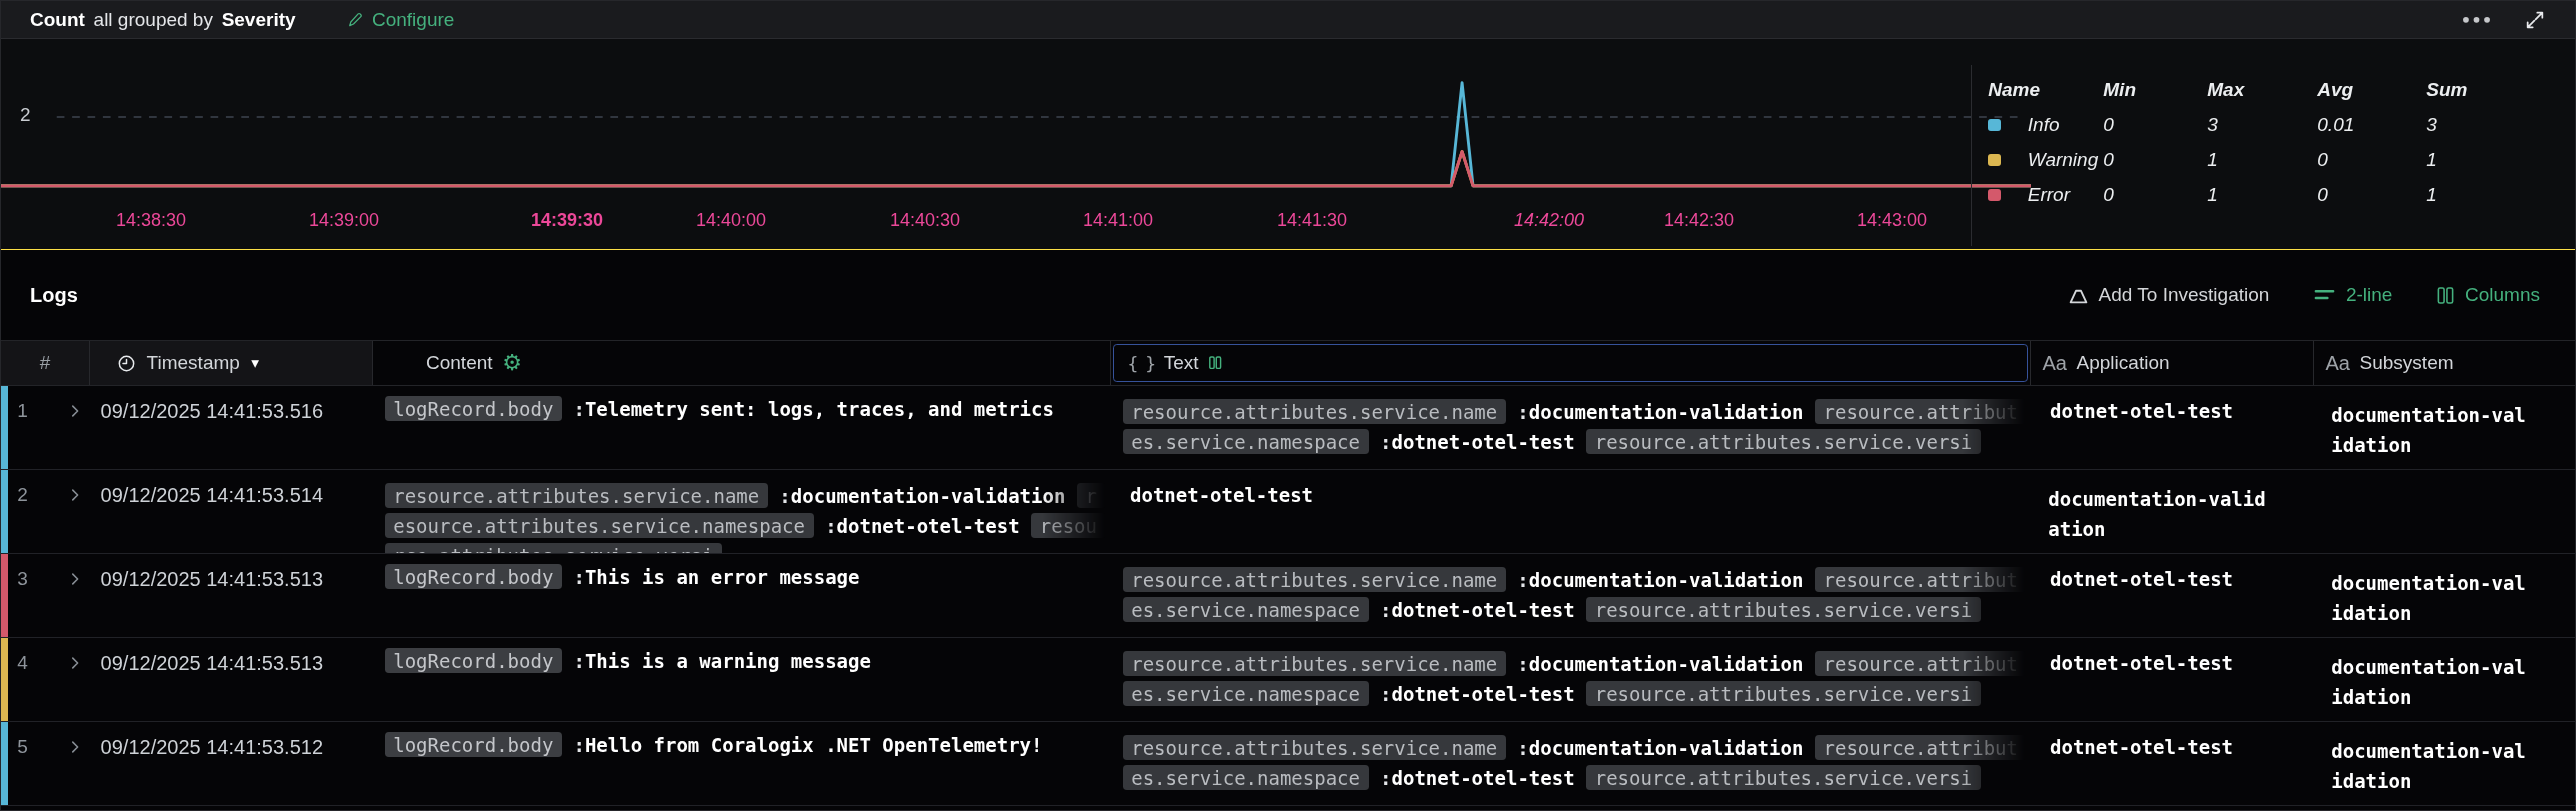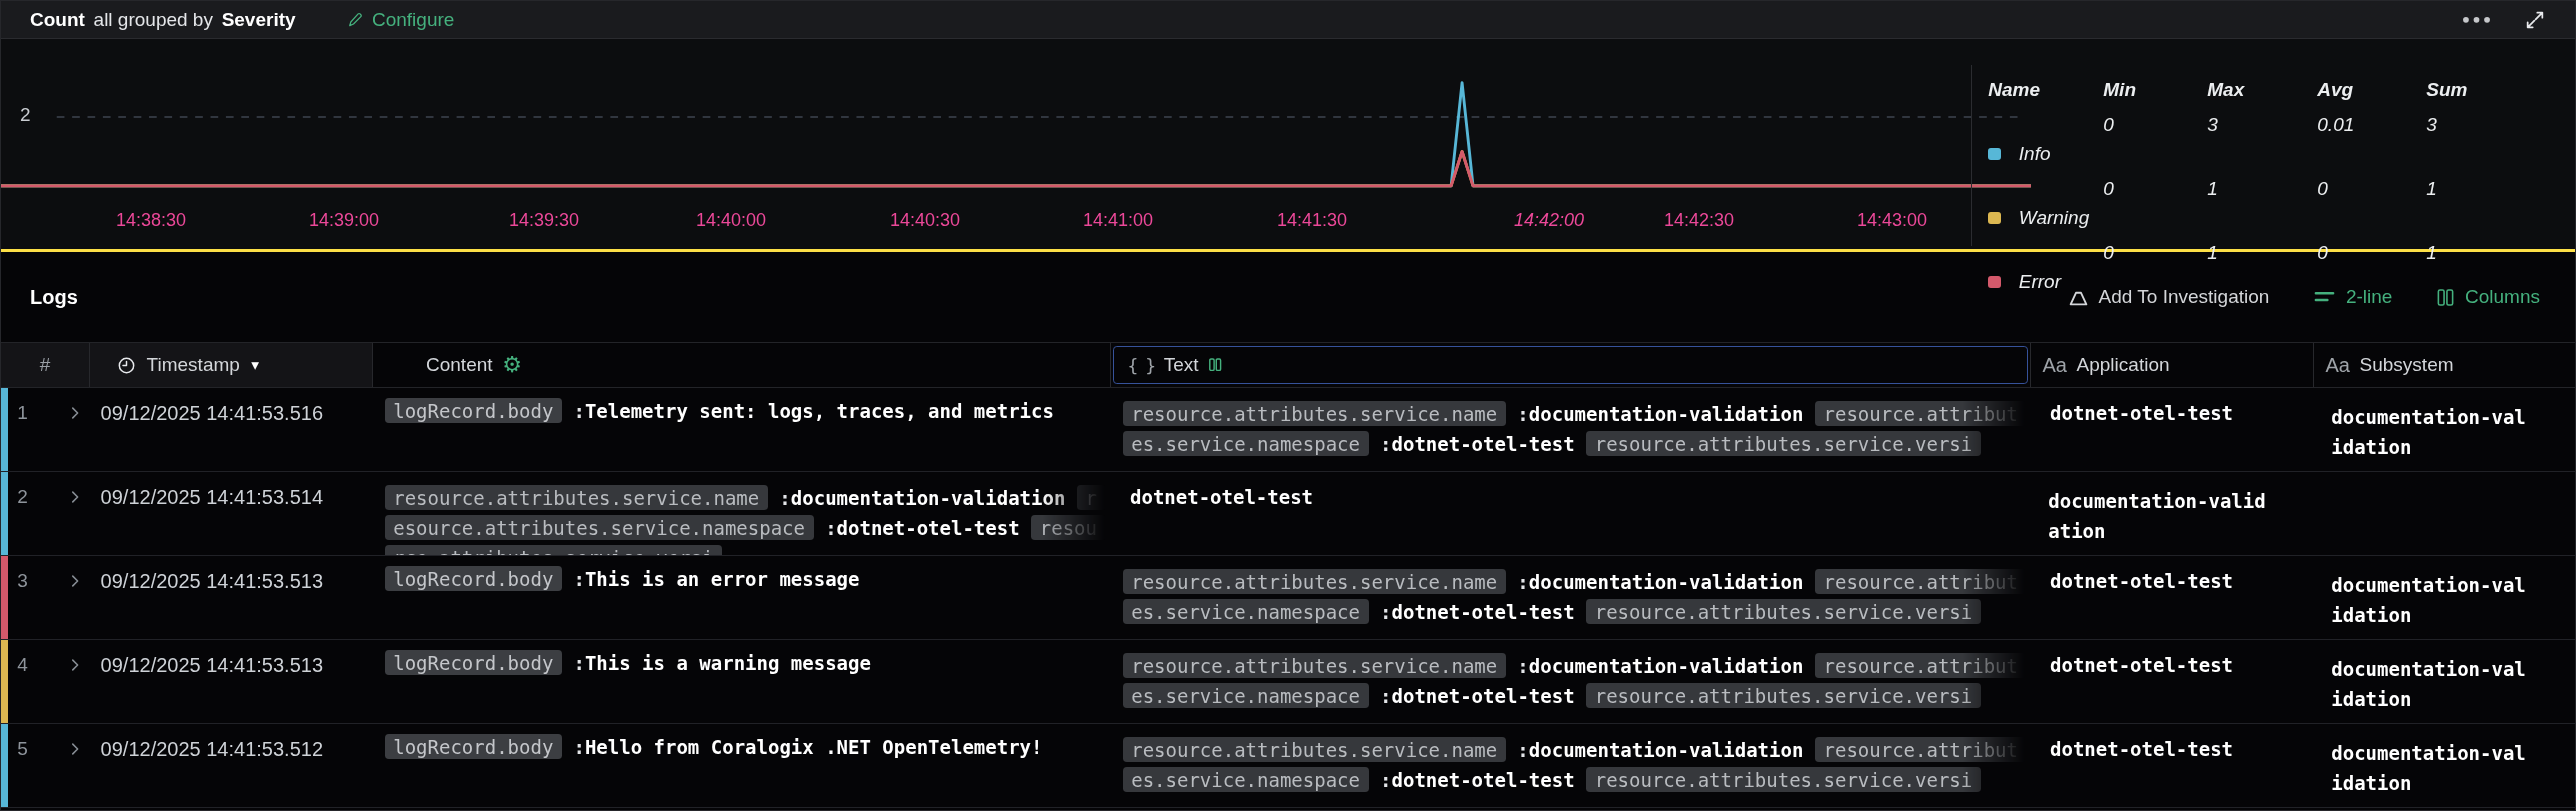--- a/index.html
+++ b/index.html
@@ -19,25 +19,25 @@
 
   .chart-body { position:relative; flex:1; }
   #chart-svg { position:absolute; left:0; top:0; width:2030px; height:210px; }
   .y-label { position:absolute; left:19px; font-size:19px; color:#c9ccd1; }
   .x-tick { position:absolute; top:171px; transform:translateX(-50%); font-size:18px; color:#ec4899; white-space:nowrap; }
 
   .legend { position:absolute; right:0; top:26px; width:604px; height:181px; border-left:1px solid #2b2c30; padding:7.7px 0 0 16.3px;font-style:italic; }
   .legend-grid { display:grid; grid-template-columns:115px 104px 110px 109px auto; row-gap:0; }
   .legend-grid > div { height:35px; display:flex; align-items:center; font-size:19px; color:#eceef0; }
   .legend-head { font-weight:700; color:#ffffff; }
-  .legend-name { display:flex; align-items:center; gap:18px;margin-top:29px; }
+  .legend-name { display:flex; align-items:center; gap:27px; }
   .swatch { width:12.5px; height:12.5px; border-radius:2.9px; flex:0 0 auto; }
 
   
-  .logs-panel { flex:1; background:#050507; display:flex; flex-direction:column; border-top:3px solid #fde047; }
+  .logs-panel { flex:1; background:#050507; display:flex; flex-direction:column; border-top:1px solid #fde047; }
   .logs-toolbar { height:90px; display:flex; align-items:center; padding:0 35px 0 29px; }
   .logs-title { font-size:20px; font-weight:700; color:#ffffff; }
   .toolbar-actions { margin-left:auto; display:flex; align-items:center; gap:44px; }
   .tb-btn { display:flex; align-items:center; gap:9.6px; background:none; border:none; cursor:pointer; font-family:inherit; font-size:19px; color:#d4d6d9; }
   .tb-btn.green { color:var(--accent); }
 
   :root { --cols:89px 283px 738px 920px 283px 1fr; }
   .table-header { height:46px; display:grid; grid-template-columns:var(--cols); border-top:1px solid #232428; border-bottom:1px solid #232428; font-size:19px; color:#d3d6da; }
   .th { display:flex; align-items:center; border-right:1px solid #27282c; padding-left:11.5px; gap:9.6px; }
   .th:last-child { border-right:none; }
@@ -110,21 +110,21 @@
       <svg id="chart-svg" preserveAspectRatio="none" viewBox="0 0 2112 218">
           <line x1="58" x2="2104" y1="81" y2="81" stroke="#3e4450" stroke-width="1.6" stroke-dasharray="8 8"></line>
           <polyline points="0.0,152.5 1508.7,152.5 1520.1,45.3 1531.5,152.5 2112.0,152.5" fill="none" stroke="#57b7d7" stroke-width="3" stroke-linejoin="round"></polyline>
           <polyline points="0.0,152.5 1508.7,152.5 1520.1,116.8 1531.5,152.5 2112.0,152.5" fill="none" stroke="#dcb751" stroke-width="3" stroke-linejoin="round"></polyline>
           <polyline points="0.0,152.5 1508.7,152.5 1520.1,116.8 1531.5,152.5 2112.0,152.5" fill="none" stroke="#d4596b" stroke-width="3" stroke-linejoin="round"></polyline>
         </svg>
       <div class="y-label" id="y-grid-label" style="top: 65px;">2</div>
       <div id="x-ticks">
           <span class="x-tick" style="left: 150px;">14:38:30</span>
           <span class="x-tick" style="left: 343px;">14:39:00</span>
-          <span class="x-tick" style="left: 543px;">14:39:30</span>
+          <span class="x-tick" style="left: 566px; font-weight: bold;">14:39:30</span>
           <span class="x-tick" style="left: 730px;">14:40:00</span>
           <span class="x-tick" style="left: 924px;">14:40:30</span>
           <span class="x-tick" style="left: 1117px;">14:41:00</span>
           <span class="x-tick" style="left: 1311px;">14:41:30</span>
           <span class="x-tick" style="left: 1548px; font-style: italic;">14:42:00</span>
           <span class="x-tick" style="left: 1698px;">14:42:30</span>
           <span class="x-tick" style="left: 1891px;">14:43:00</span>
         </div>
       <aside class="legend">
         <div class="legend-grid" id="legend-grid">

